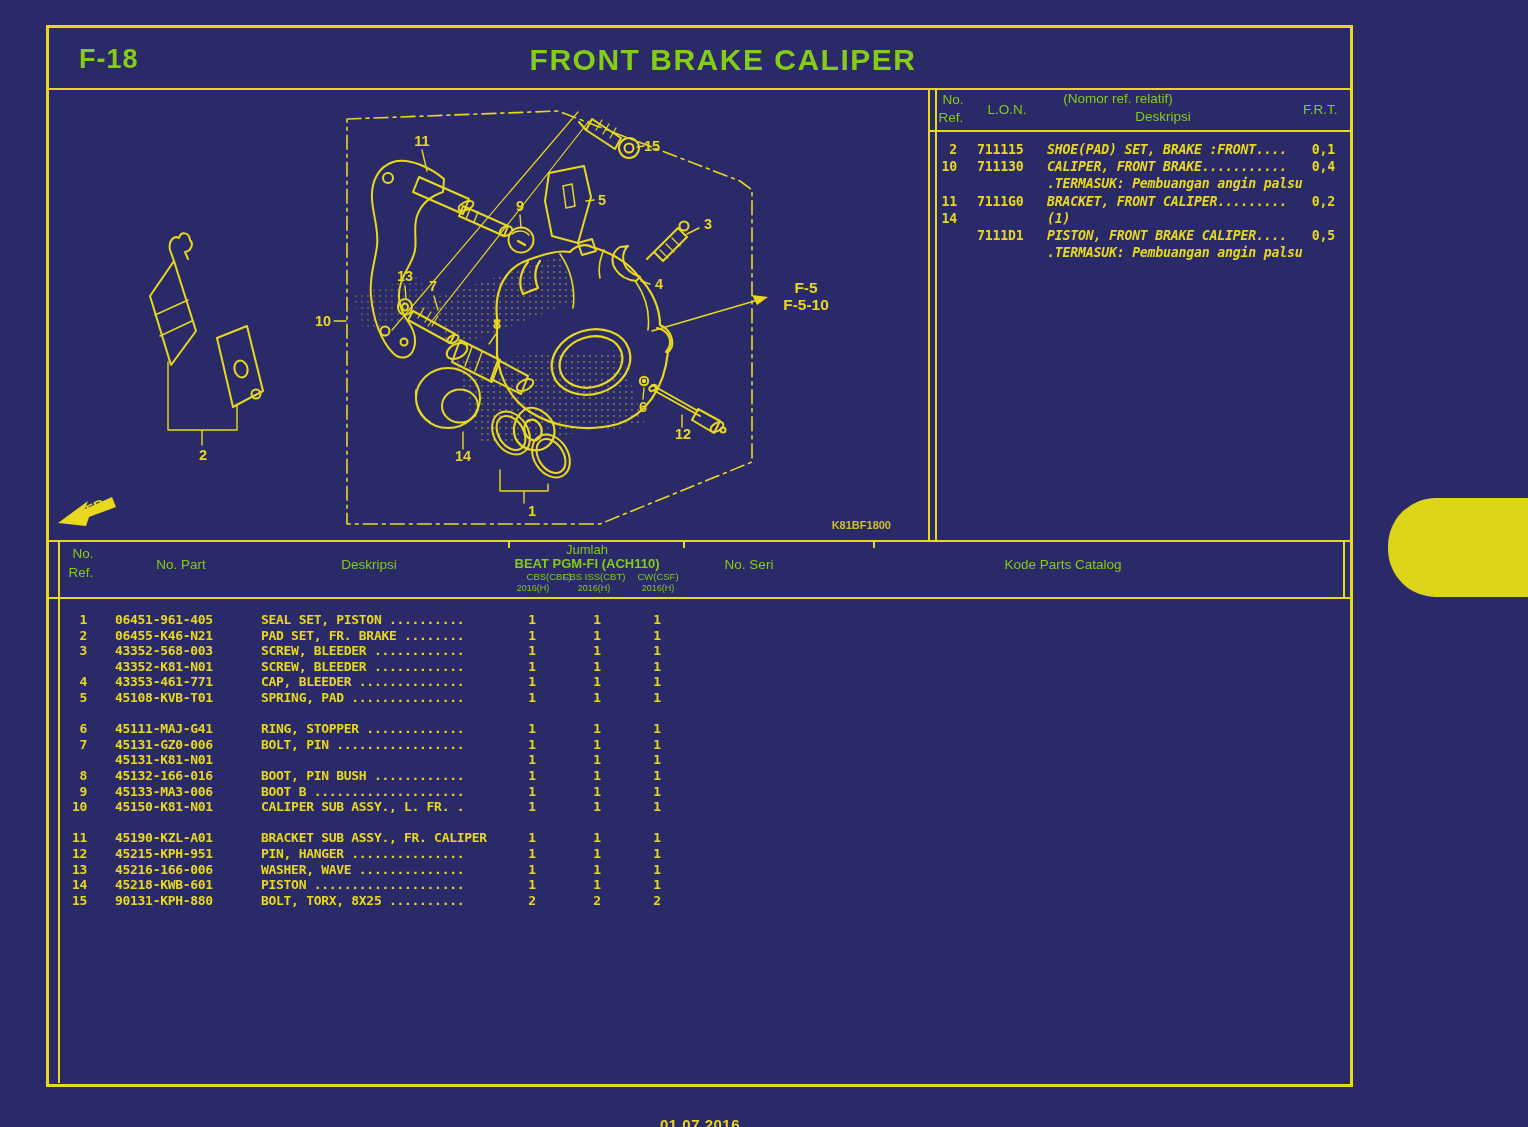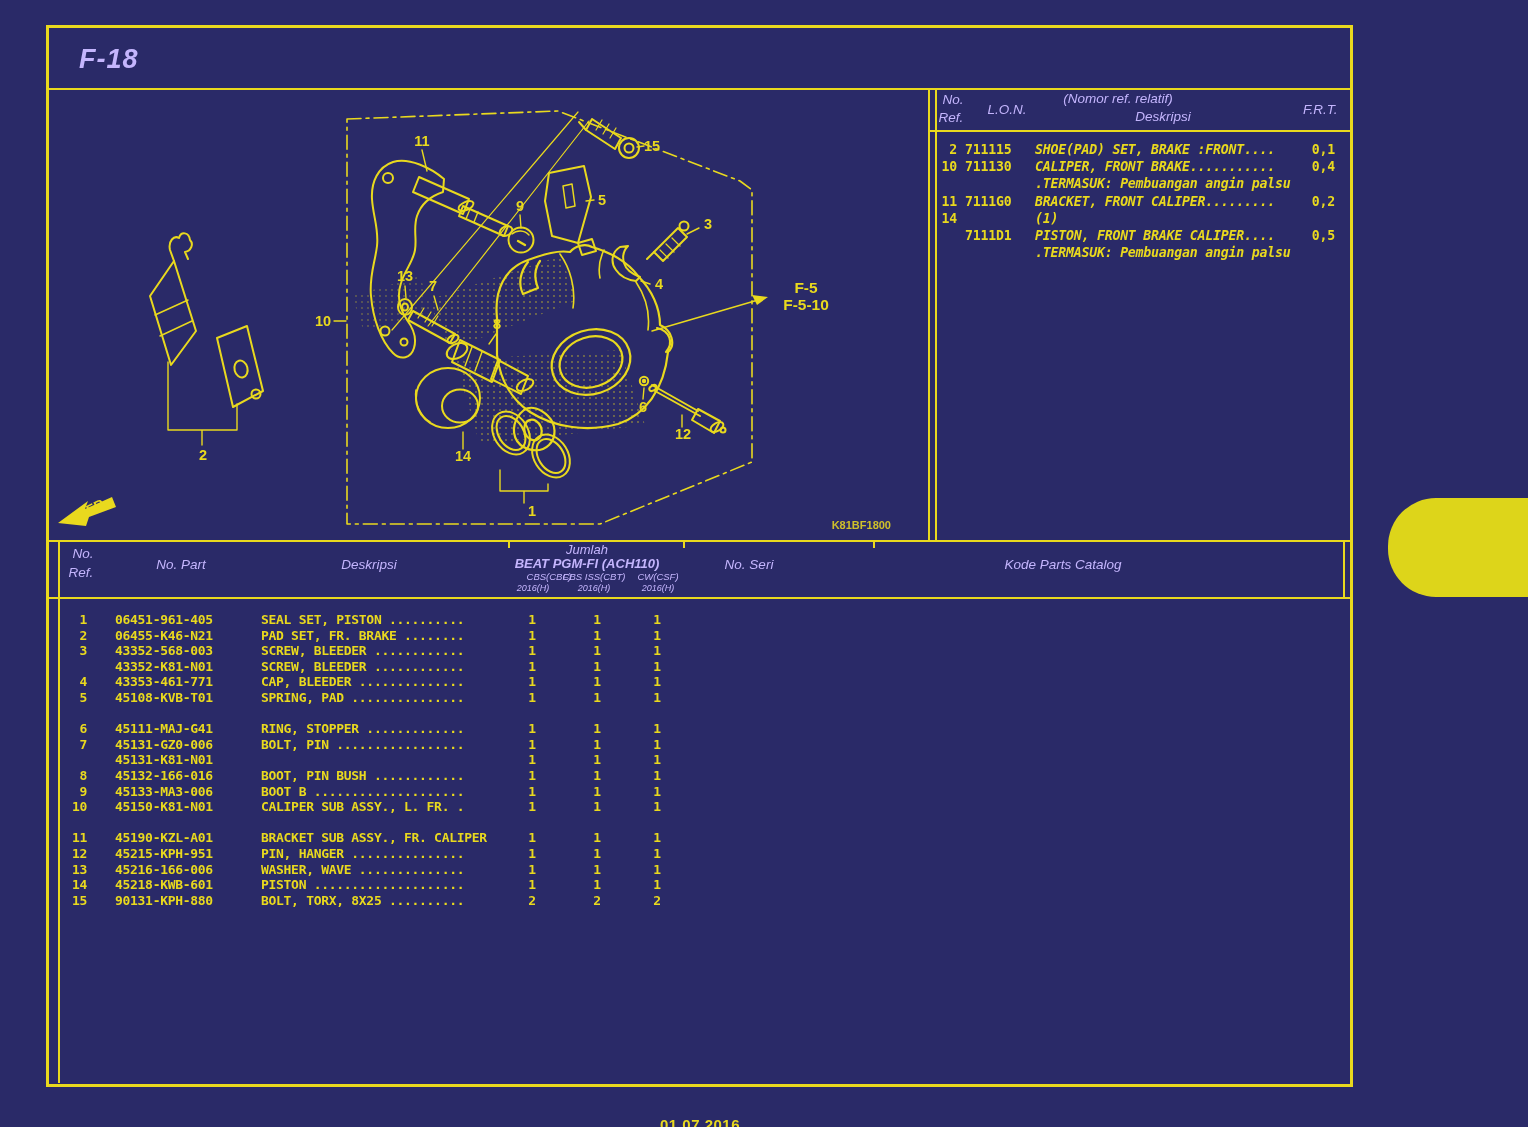--- a/index.html
+++ b/index.html
@@ -9,33 +9,33 @@
     font-family:"Liberation Sans",sans-serif;
     -webkit-font-smoothing:antialiased;
   }
   
   .frame{
     position:absolute;left:46px;top:25px;width:1307px;height:1062px;
     border:3px solid #e9d91e;box-sizing:border-box;
   }
   .hline{position:absolute;height:2px;background:#e9d91e;}
   .vline{position:absolute;width:2px;background:#e9d91e;}
-  .lbl{position:absolute;color:#c4b5fd;white-space:nowrap;font-style:italic;}
+  .lbl{position:absolute;color:#84cc16;white-space:nowrap;}
   .center{text-align:center;}
   .page-code{font-size:27px;font-weight:bold;letter-spacing:1px;}
   .page-title{font-size:30px;font-weight:bold;letter-spacing:1.5px;}
   .th{font-size:13.5px;}
   .th-sm{font-size:13px;}
   .th-xs{font-size:9.5px;}
   .mono{font-family:"DejaVu Sans Mono",monospace;font-weight:bold;color:#e9d91e;}
   
   #ref-rows{position:absolute;left:884px;top:113px;width:416px;}
   .ref-row{display:flex;height:17.2px;line-height:17.2px;font-size:13.2px;letter-spacing:-0.2px;}
   .ref-row .c-ref{width:24px;text-align:right;}
-  .ref-row .c-lon{margin-left:8px;width:58px;}
+  .ref-row .c-lon{margin-left:20px;width:58px;}
   .ref-row .c-desc{margin-left:12px;font-style:italic;}
   .ref-row .c-frt{margin-left:auto;padding-right:14px;}
   
   #parts-rows{position:absolute;left:12px;top:584px;width:1260px;}
   .p-row{display:flex;height:15.6px;line-height:15.6px;font-size:13px;letter-spacing:-0.3px;}
   .p-row .c-ref{width:26px;text-align:right;}
   .p-row .c-part{margin-left:28px;width:146px;}
   .p-row .c-desc{width:240px;}
   .p-row .c-q{width:62px;text-align:center;}
   .p-row .c-q2{width:68px;text-align:center;}
@@ -231,20 +231,21 @@
       <text x="806" y="293" font-size="15.5" font-weight="bold" text-anchor="middle">F-5</text>
       <text x="806" y="310" font-size="15.5" font-weight="bold" text-anchor="middle">F-5-10</text>
       <text x="891" y="529" font-size="11" font-weight="bold" text-anchor="end" fill="#cfc02a">K81BF1800</text>
       <text x="99" y="510" font-size="13.5" font-weight="bold" text-anchor="middle" transform="rotate(-27 99 510)">FR.</text>
     </g>
 </svg>
 
 <div class="frame">
 
   <div class="lbl page-code" style="left:30px;top:16px;">F-18</div>
+  <div class="lbl page-title center" style="left:374px;top:15px;width:600px;">FRONT BRAKE CALIPER</div>
   <div class="hline" style="left:0;top:60px;width:100%;"></div>
 
   <div class="vline" style="left:879px;top:60px;height:452px;"></div>
   <div class="vline" style="left:886px;top:60px;height:452px;width:1.5px;"></div>
   <div class="lbl th center" style="left:884px;top:64px;width:40px;">No.</div>
   <div class="lbl th center" style="left:882px;top:82px;width:40px;">Ref.</div>
   <div class="lbl th center" style="left:925px;top:74px;width:66px;">L.O.N.</div>
   <div class="lbl th center" style="left:989px;top:63px;width:160px;">(Nomor ref. relatif)</div>
   <div class="lbl th center" style="left:1054px;top:81px;width:120px;">Deskripsi</div>
   <div class="lbl th" style="left:1254px;top:74px;">F.R.T.</div>

